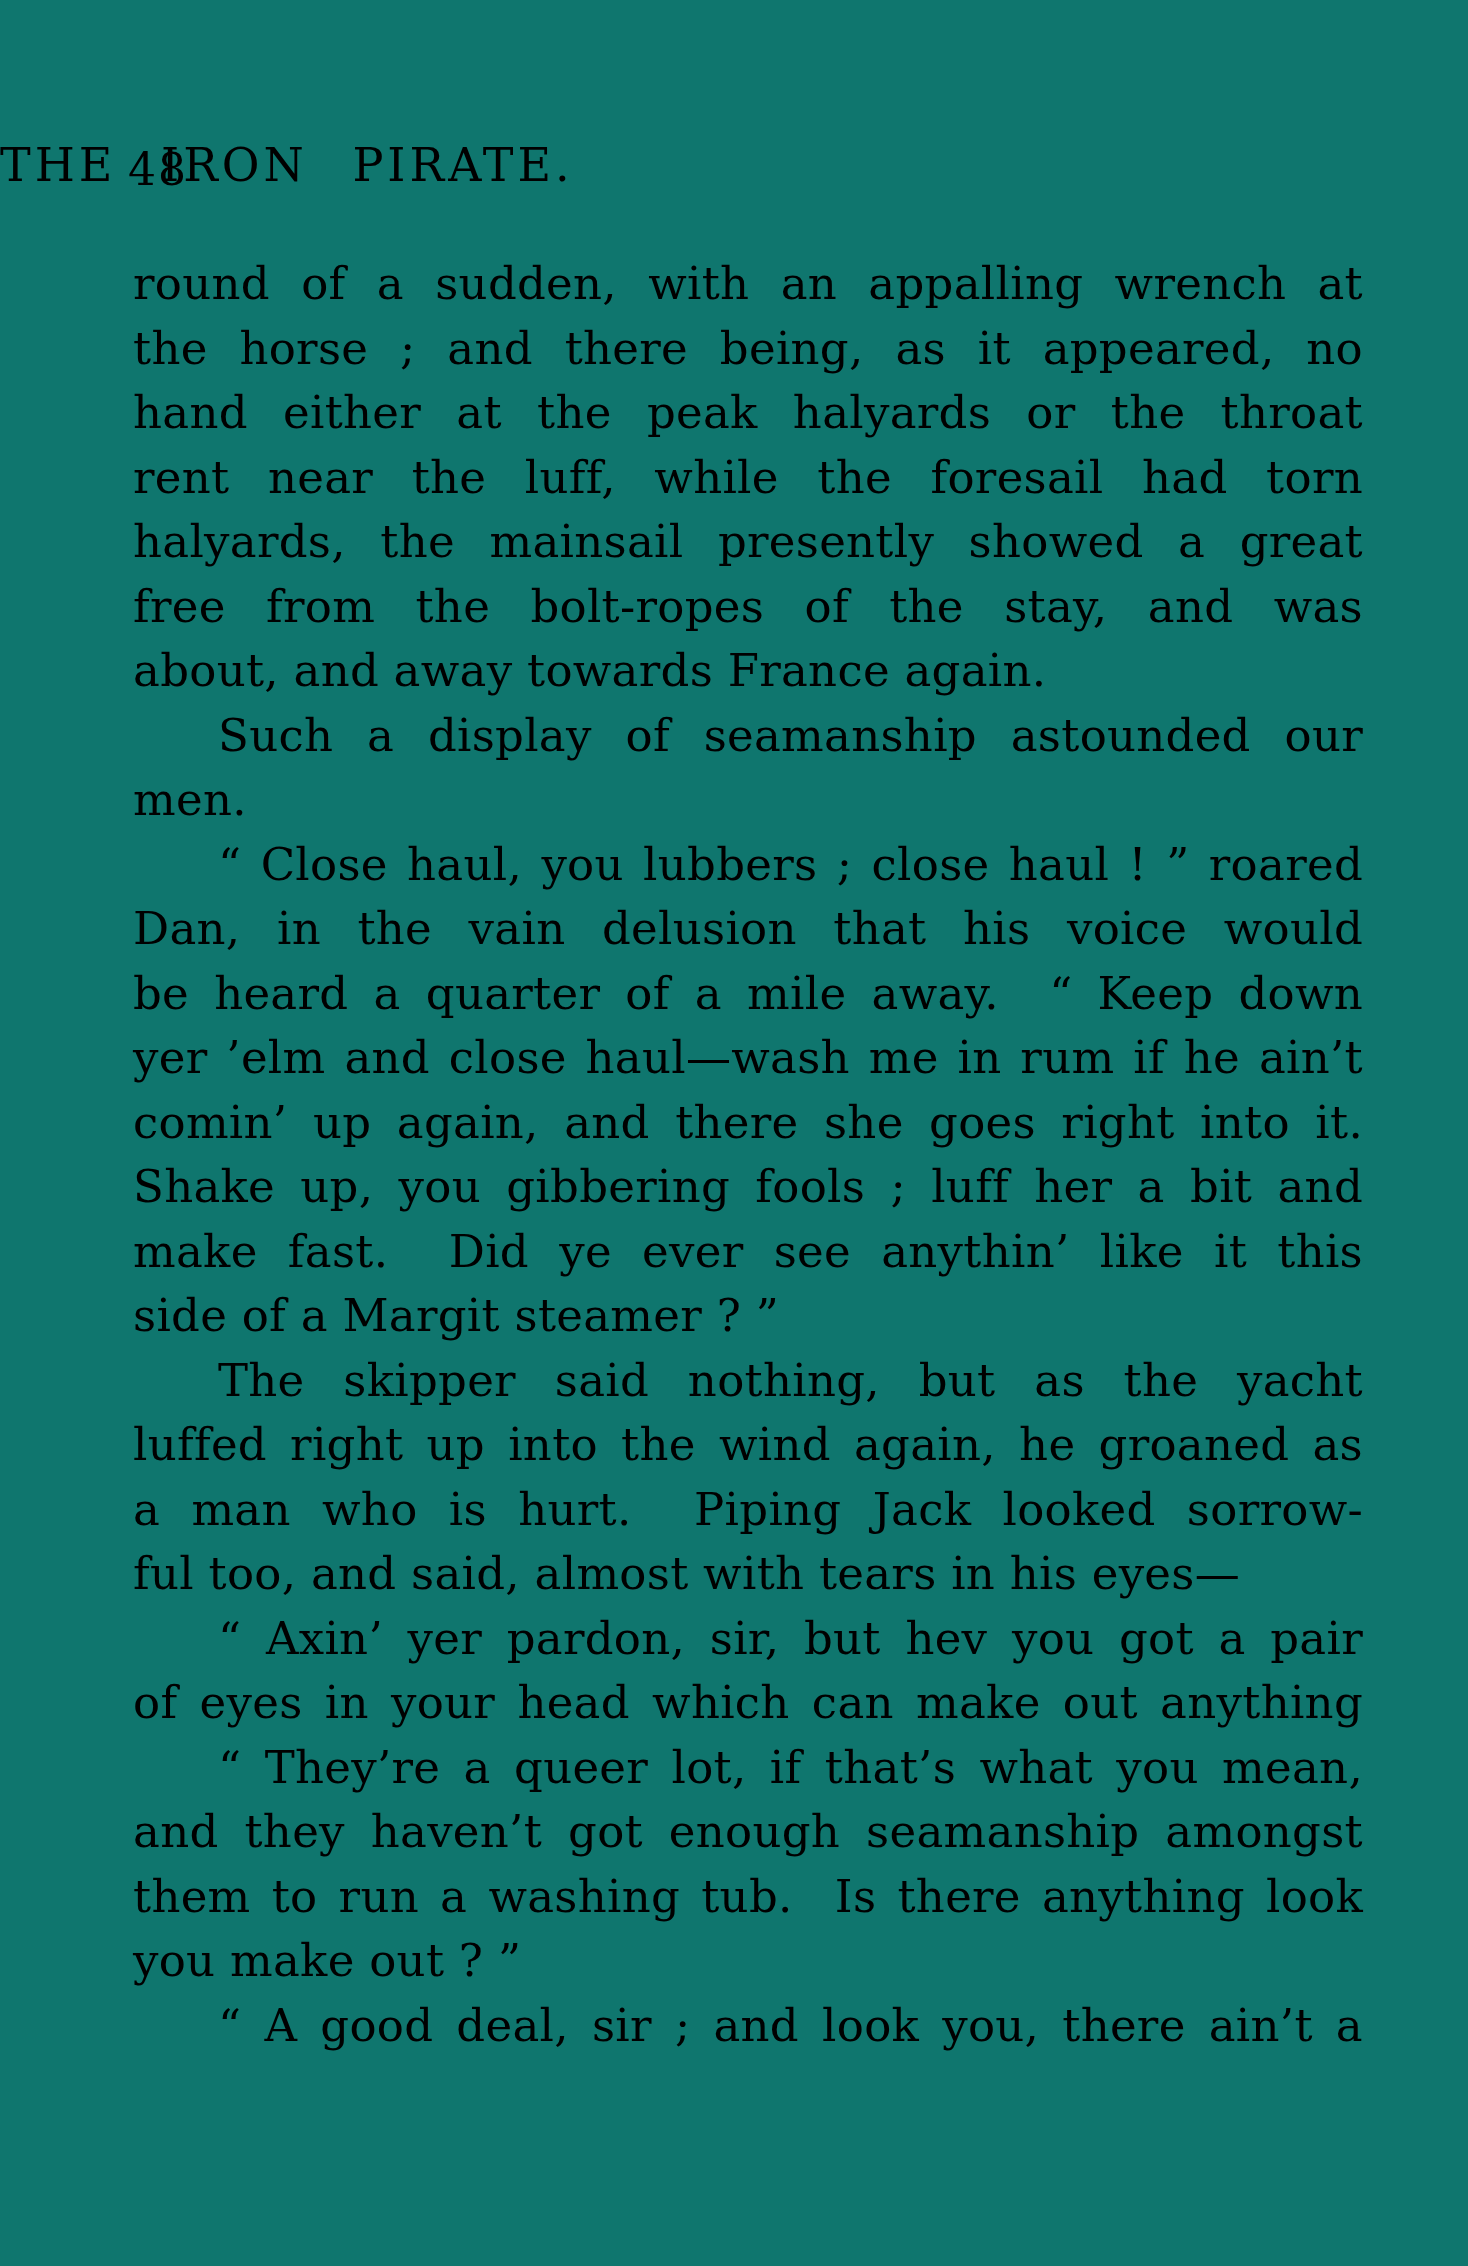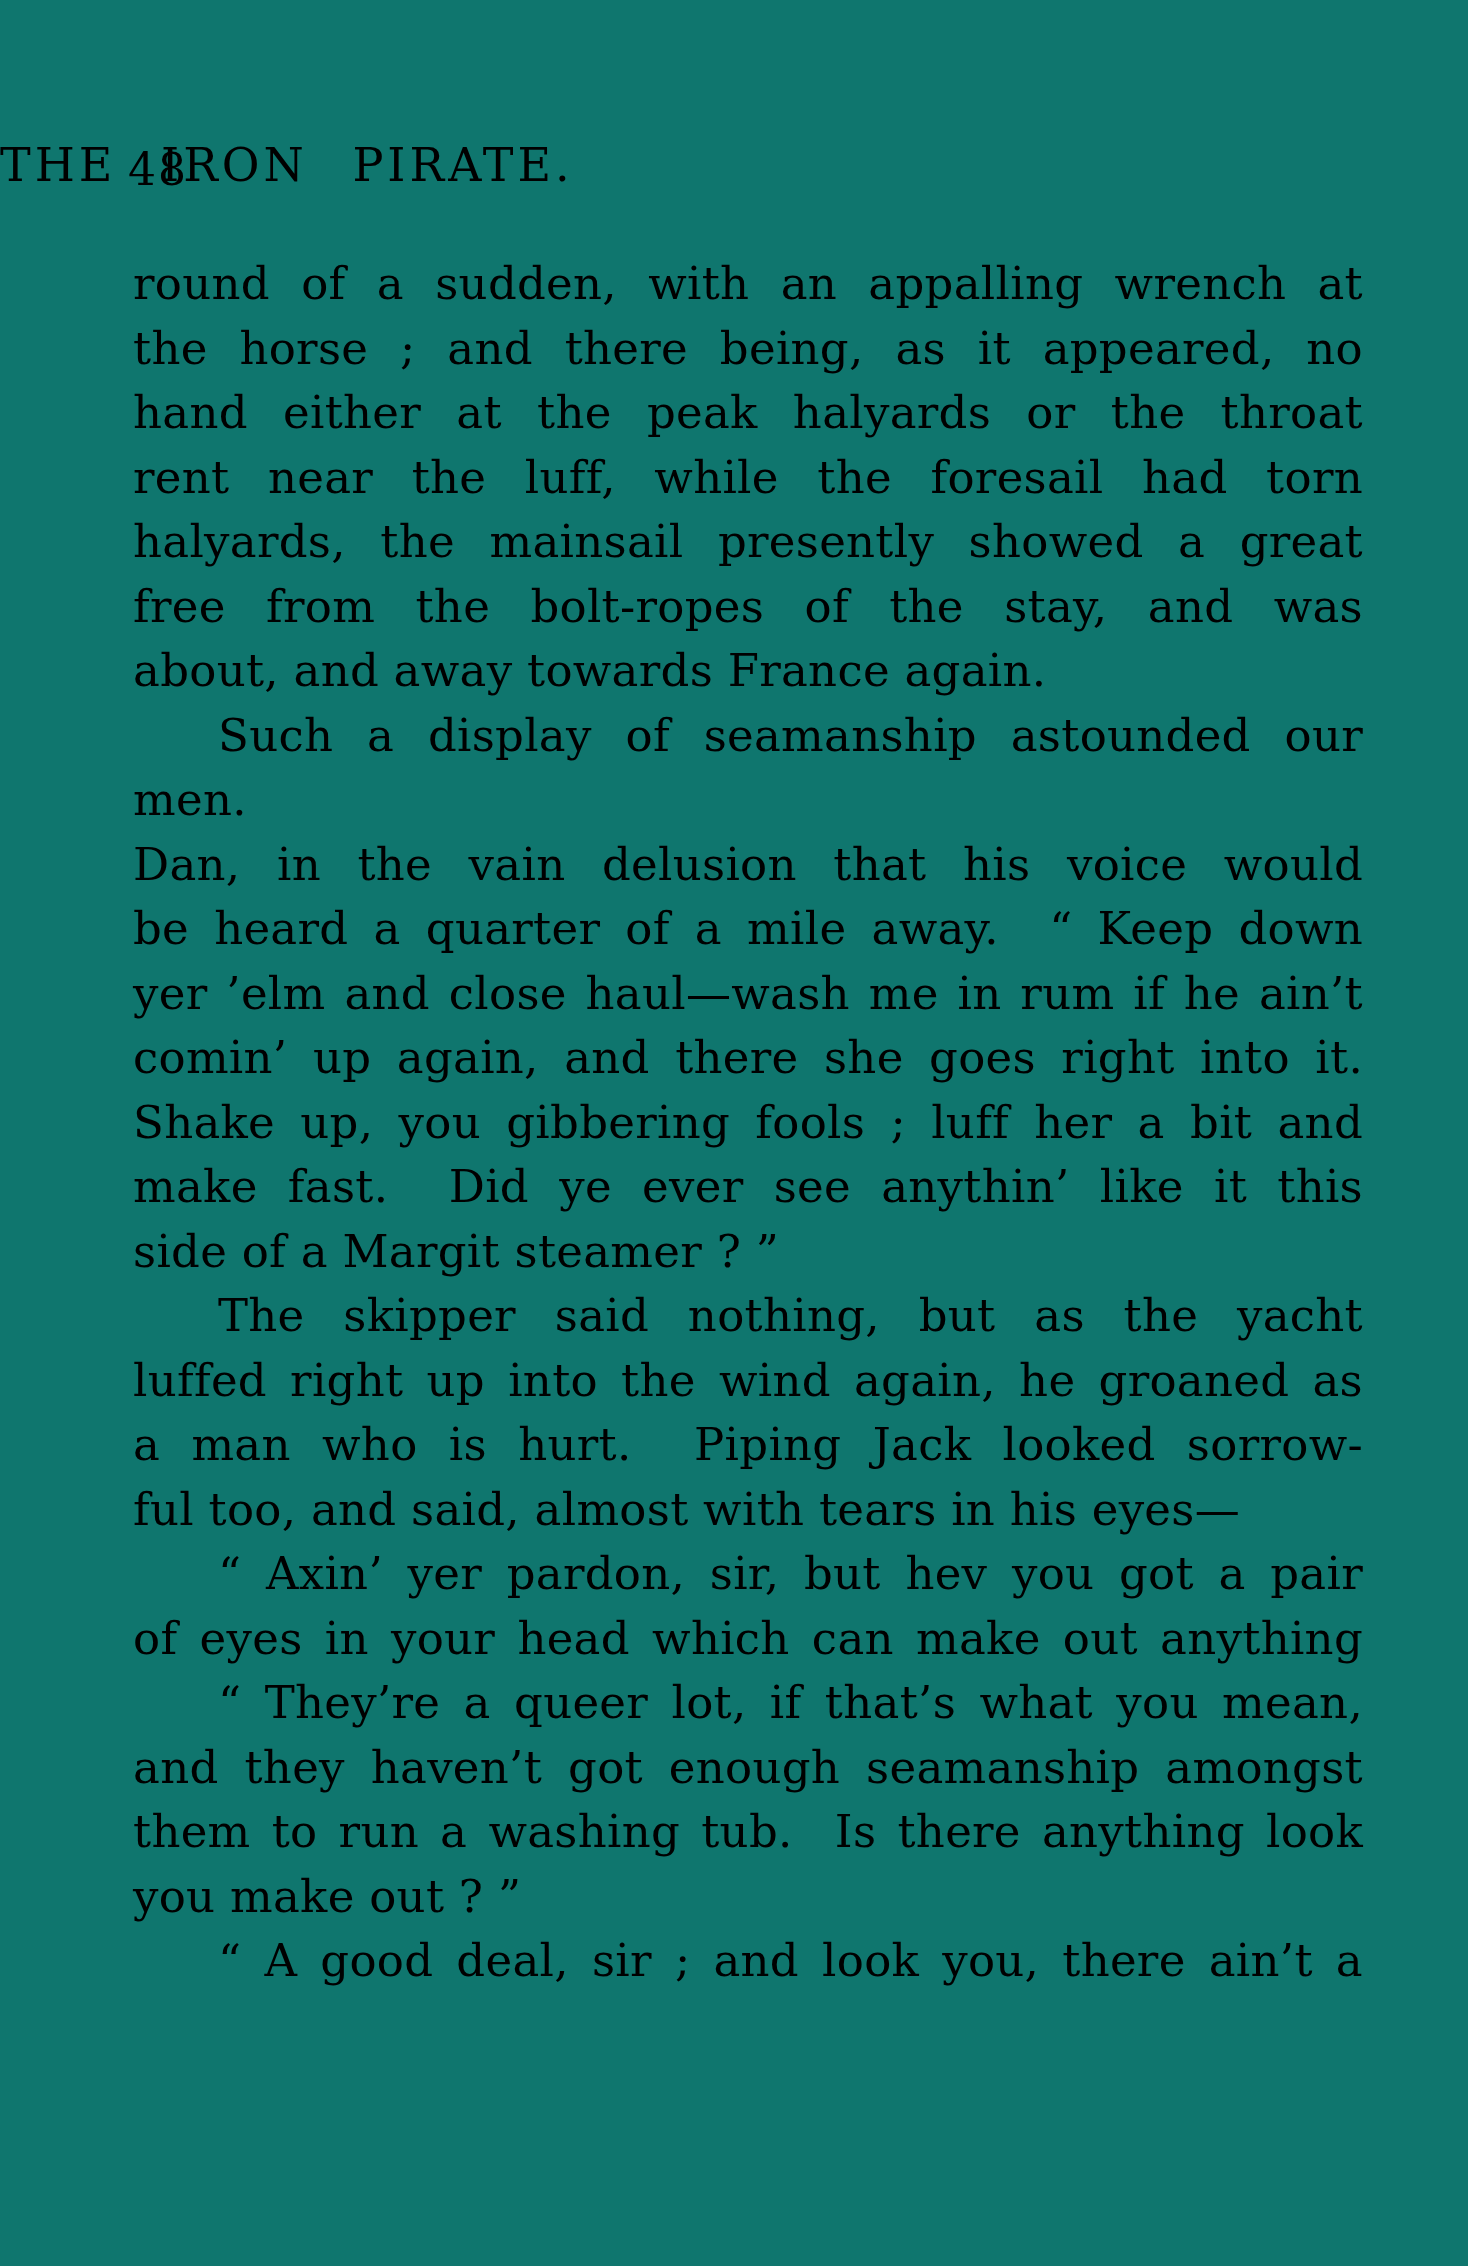--- a/index.html
+++ b/index.html
@@ -70,20 +70,21 @@
     <div class="text-column" id="lines">
         <div class="line j">round of a sudden, with an appalling wrench at</div>
         <div class="line j">the horse ; and there being, as it appeared, no</div>
         <div class="line j">hand either at the peak halyards or the throat</div>
         <div class="line j">rent near the luff, while the foresail had torn</div>
         <div class="line j">halyards, the mainsail presently showed a great</div>
         <div class="line j">free from the bolt-ropes of the stay, and was</div>
         <div class="line">about, and away towards France again.</div>
         <div class="line j indent">Such a display of seamanship astounded our</div>
         <div class="line">men.</div>
+        <div class="line j indent">“ Close haul, you lubbers ; close haul ! ” roared</div>
         <div class="line j">Dan, in the vain delusion that his voice would</div>
         <div class="line j">be heard a quarter of a mile away.  “ Keep down</div>
         <div class="line j">yer ’elm and close haul—wash me in rum if he ain’t</div>
         <div class="line j">comin’ up again, and there she goes right into it.</div>
         <div class="line j">Shake up, you gibbering fools ; luff her a bit and</div>
         <div class="line j">make fast.  Did ye ever see anythin’ like it this</div>
         <div class="line">side of a Margit steamer ? ”</div>
         <div class="line j indent">The skipper said nothing, but as the yacht</div>
         <div class="line j">luffed right up into the wind again, he groaned as</div>
         <div class="line j">a man who is hurt.  Piping Jack looked sorrow-</div>

